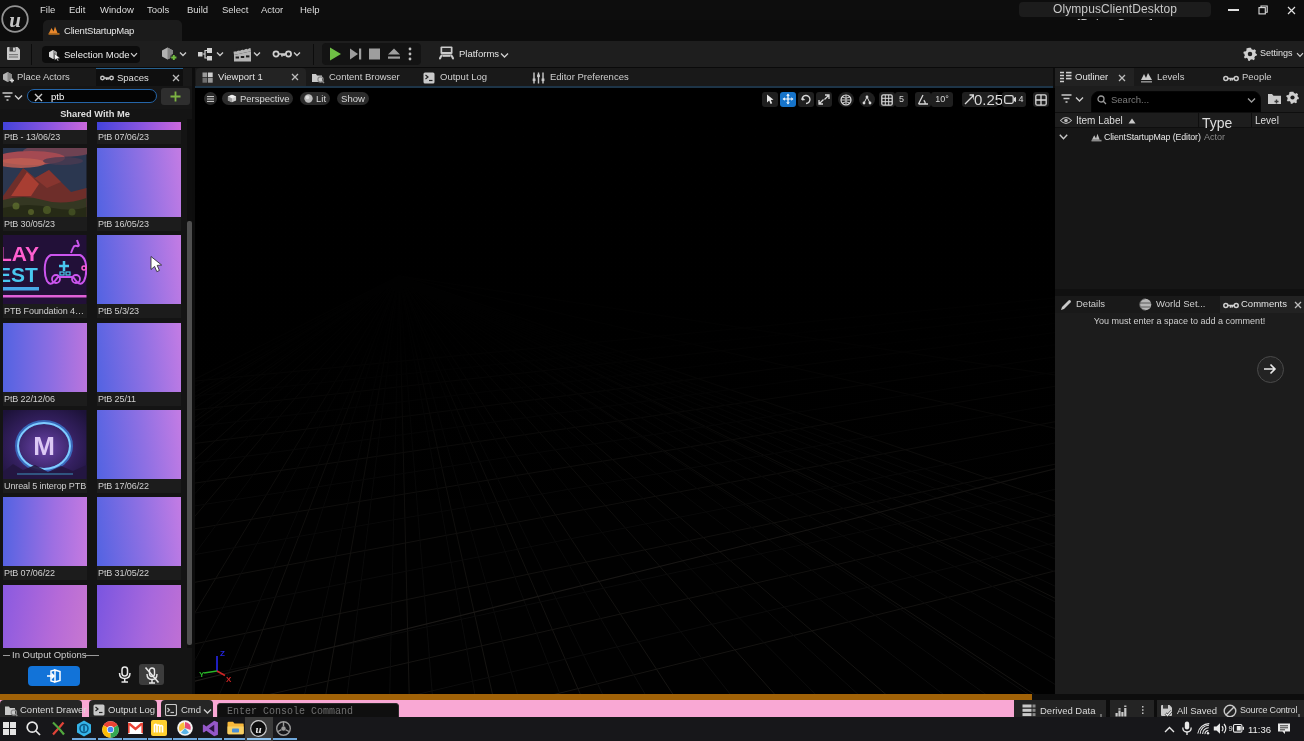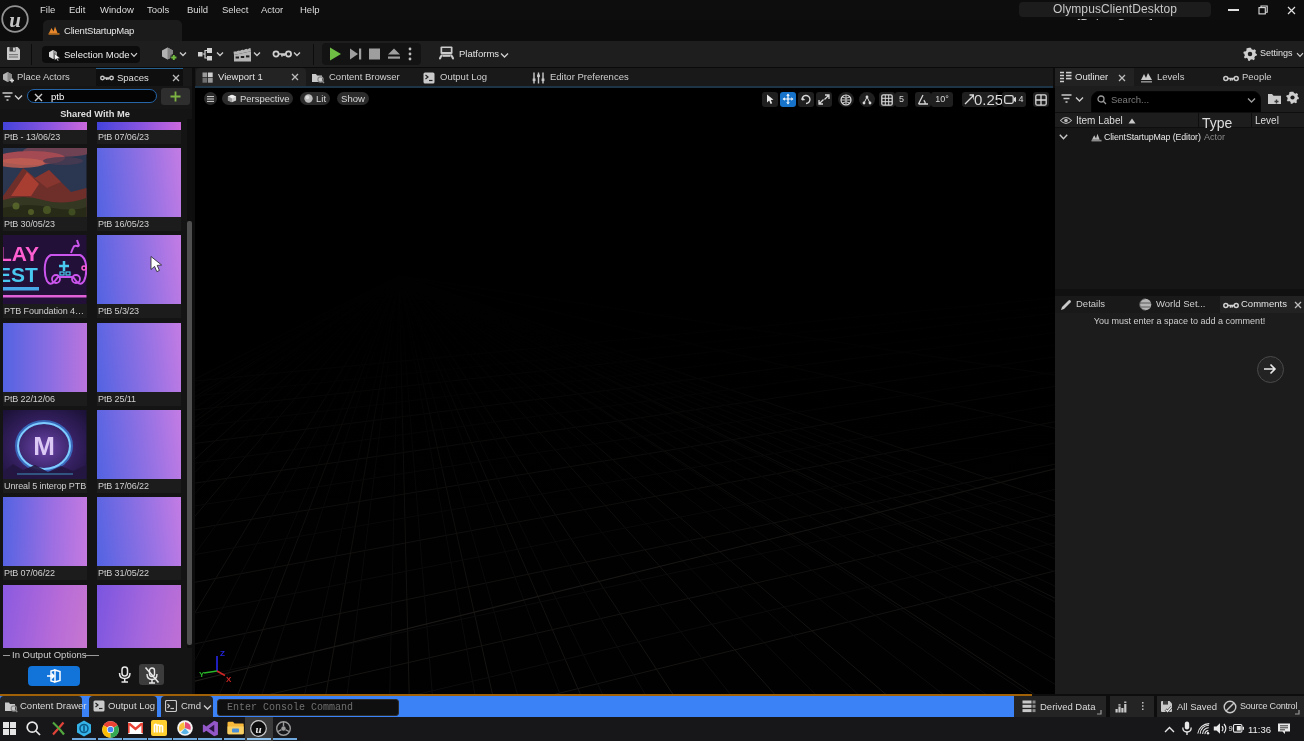--- a/index.html
+++ b/index.html
@@ -42,21 +42,21 @@
 #rightpanel{left:1055px;top:68px;width:249px;height:626px;background:#161616;overflow:hidden}
 #rp-tabs{position:absolute;left:0;top:0;width:249px;height:18px;background:#191919}
 #outltab{position:absolute;left:0;top:0;width:79px;height:18px;background:#222222}
 #rp-search{position:absolute;left:0;top:18px;width:249px;height:26px;background:#1d1d1d}
 #rp-header{position:absolute;left:0;top:44px;width:249px;height:16px;background:#1d1d1d;border-top:1px solid #0e0e0e;border-bottom:1px solid #0e0e0e}
 #actorsbar{position:absolute;left:0;top:203px;width:249px;height:18px;background:#242424;color:#d8d8d8;line-height:18px}
 #rp-tabs2{position:absolute;left:0;top:228px;width:249px;height:17px;background:#191919}
 #commtab{position:absolute;left:165px;top:0;width:84px;height:17px;background:#222222}
 #comments{position:absolute;left:0;top:245px;width:249px;height:381px;background:#1c1c1c}
 
-#statusbar{left:0;top:694px;width:1032px;height:23px;background:#3b82f6;border-top:2px solid #a16207;color:#d9d9d9}
+#statusbar{left:0;top:694px;width:1032px;height:23px;background:#f9a8d4;border-top:6px solid #a16207;color:#d9d9d9}
 .sbtn{position:absolute;top:0;height:22px;background:#252525;border-radius:4px 4px 0 0;color:#d9d9d9;white-space:nowrap;font-size:9px}
 #console{position:absolute;left:217px;top:3px;width:182px;height:17px;background:#0f0f0f;border:1px solid #2c2c2c;border-radius:3px;color:#6f6f6f;font-family:"Liberation Mono",monospace;font-size:10px;line-height:15px;padding-left:9px}
 
 #taskbar{left:0;top:717px;width:1304px;height:24px;background:#17171a;color:#e8e8e8}
 .tbu{position:absolute;top:21px;width:24px;height:2px;background:#6fa8dc}
 .ticon{position:absolute;top:3px;width:17px;height:17px}
 svg{display:block}
 </style></head>
 <body>
 <div id="root">

